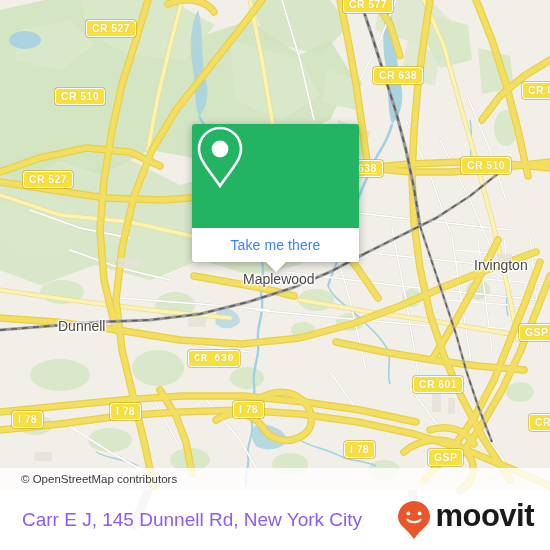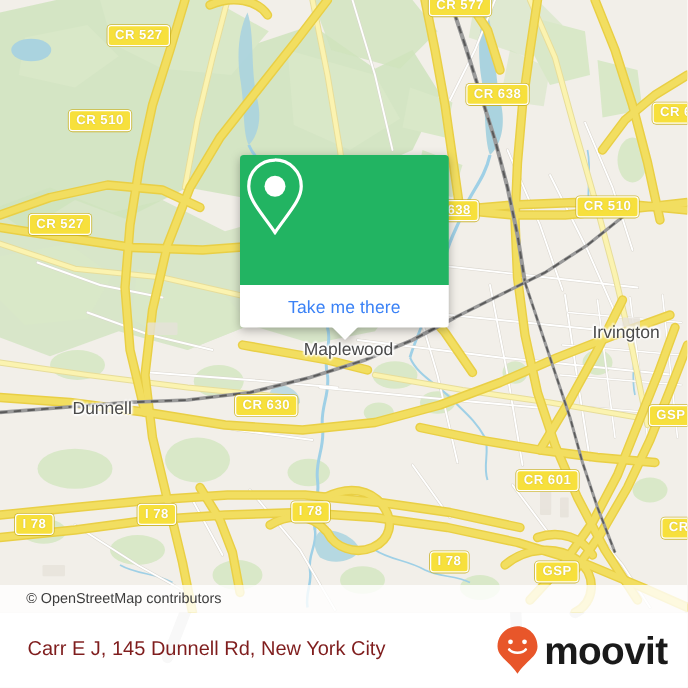--- a/index.html
+++ b/index.html
@@ -103,28 +103,28 @@
     overflow: hidden;
   }
   #bb-watermark {
     position: absolute; left: 0; top: -490px; width: 550px; height: 550px;
     opacity: .07;
     pointer-events: none;
   }
   #bb-address {
     position: relative;
     margin-left: 22px;
-    color: #7f1d1d;
-    font-size: 16px;
+    color: #8b5cf6;
+    font-size: 19px;
     white-space: nowrap;
     z-index: 2;
   }
   #bb-logo {
     position: absolute; right: 16px; top: 50%; transform: translateY(-50%);
-    display: flex; align-items: center; gap: 4px; z-index: 2;
+    display: flex; align-items: flex-start; gap: 4px; z-index: 2;
   }
   #bb-logo-text {
     color: #1a1a1a;
     font-size: 31px;
     font-weight: 600;
     letter-spacing: -.5px;
     line-height: 31px;
   }
 </style>
 </head>
@@ -390,21 +390,21 @@
     <div class="place" style="left:58px; top:318px;">Dunnell</div>
 
     <div class="shield" style="left:86px;  top:20px;">CR 527</div>
     <div class="shield" style="left:343px; top:-4px;">CR 577</div>
     <div class="shield" style="left:373px; top:67px;">CR 638</div>
     <div class="shield" style="left:522px; top:82px;">CR 6</div>
     <div class="shield" style="left:55px;  top:88px;">CR 510</div>
     <div class="shield" style="left:23px;  top:171px;">CR 527</div>
     <div class="shield" style="left:352px; top:160px;text-decoration:underline;">638</div>
     <div class="shield" style="left:461px; top:157px;">CR 510</div>
-    <div class="shield" style="left:188px; top:316px;">CR 630</div>
+    <div class="shield" style="left:188px; top:350px;font-family:Liberation Mono, monospace;">CR 630</div>
     <div class="shield" style="left:519px; top:324px;">GSP</div>
     <div class="shield" style="left:413px; top:352px;margin-top:24px;">CR 601</div>
     <div class="shield" style="left:12px;  top:411px;">I 78</div>
     <div class="shield" style="left:110px; top:403px;">I 78</div>
     <div class="shield" style="left:233px; top:401px;">I 78</div>
     <div class="shield" style="left:529px; top:414px;">CR</div>
     <div class="shield" style="left:344px; top:441px;">I 78</div>
     <div class="shield" style="left:428px; top:449px;">GSP</div>
 
     <div id="popup">

